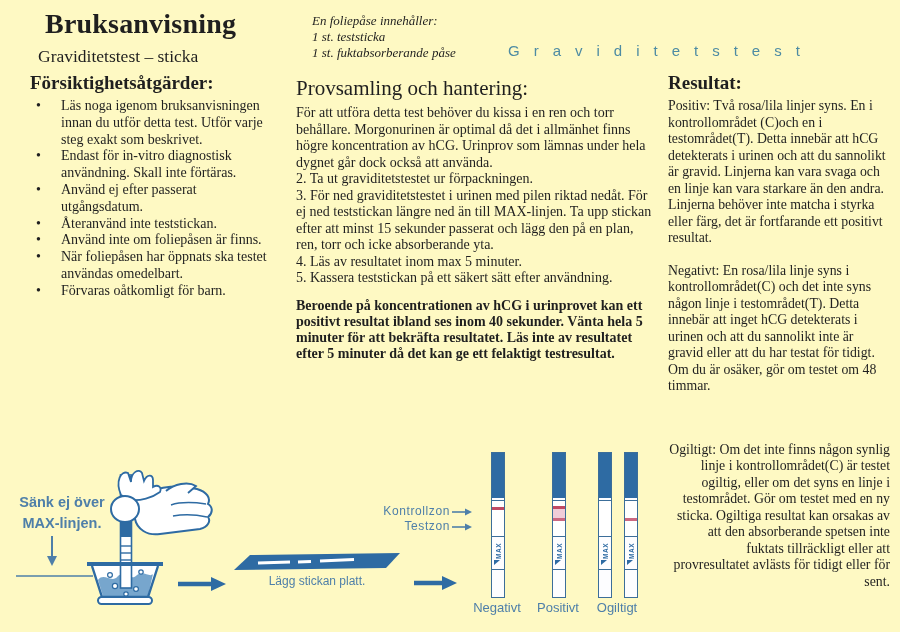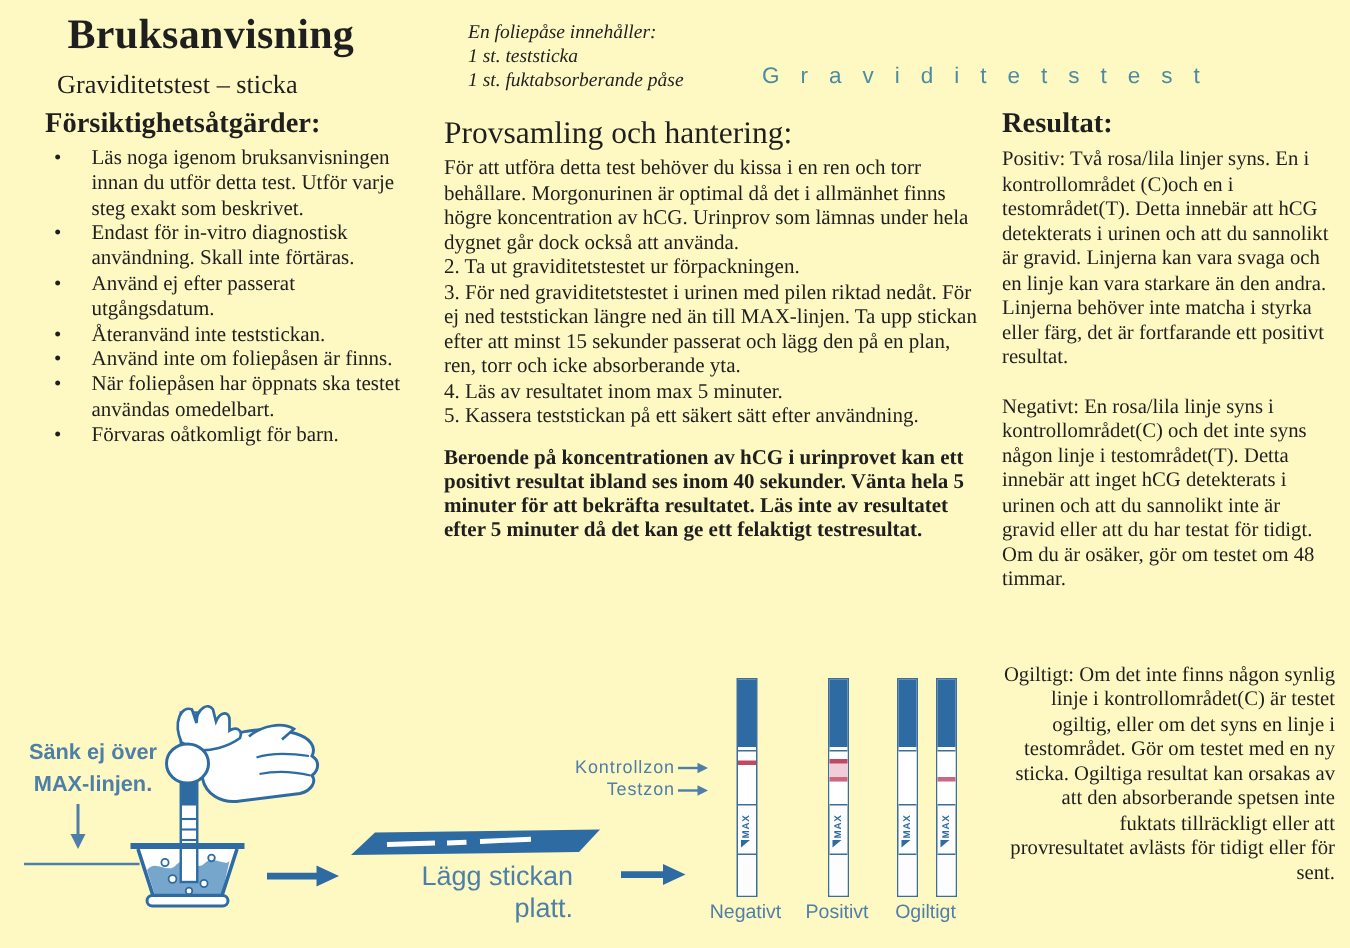--- a/index.html
+++ b/index.html
@@ -38,21 +38,21 @@
   .col-right p{margin:0;font-size:13.8px;line-height:16.5px;}
   .col-right p.gap{margin-top:16px;}
   .col-right p.biggap{margin-top:47px;text-align:right;}
   
   .ill-label{
     position:absolute;
     font-family:"Liberation Sans", sans-serif;
     color:#4e7fa9;
   }
   .dip-label{left:12px;top:492px;width:100px;text-align:center;font-size:14.5px;font-weight:bold;line-height:21px;}
-  .flat-label{left:252px;top:574px;width:130px;text-align:right;font-size:18px;}
+  .flat-label{left:252px;top:574px;width:130px;text-align:center;font-size:12px;}
   .zone-labels{left:358px;top:504px;width:92px;text-align:right;font-size:12px;line-height:15px;letter-spacing:.6px;}
   .stick-label{top:600px;width:70px;text-align:center;font-size:13px;}
   
   .stick{
     position:absolute;top:452px;width:14px;height:146px;
     box-sizing:border-box;border:1.5px solid #3c6e99;background:#fdfdff;
     display:flex;flex-direction:column;
   }
   .stick .handle{flex:none;height:45px;background:#2e6ba3;}
   .stick .window{flex:none;height:37px;margin-top:2px;border-top:1.5px solid #3c6e99;border-bottom:1.5px solid #3c6e99;position:relative;box-sizing:border-box;background:#fff;}

